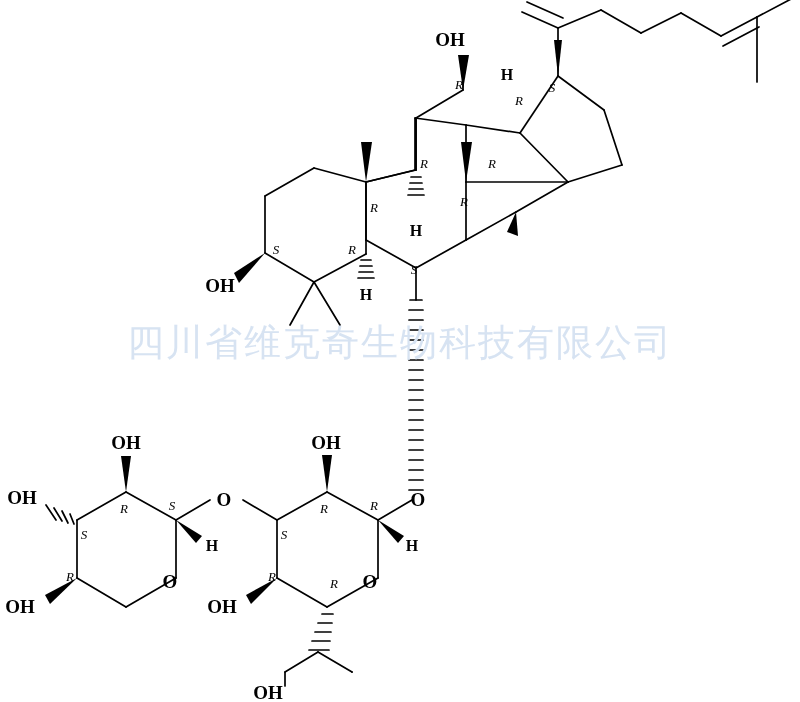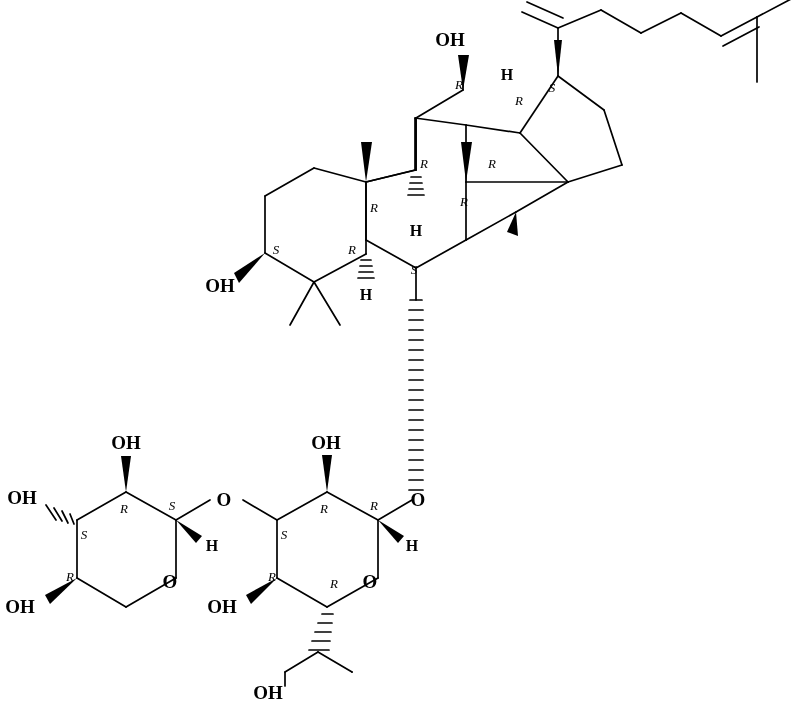--- a/index.html
+++ b/index.html
@@ -251,13 +251,14 @@
 
       <text class="stereo" x="374" y="510" text-anchor="middle">R</text>
       <text class="stereo" x="324" y="513" text-anchor="middle">R</text>
       <text class="stereo" x="284" y="539" text-anchor="middle">S</text>
       <text class="stereo" x="272" y="581" text-anchor="middle">R</text>
       <text class="stereo" x="334" y="588" text-anchor="middle">R</text>
     </g>
 
   </svg>
 
+  <div class="watermark">四川省维克奇生物科技有限公司</div>
 </div>
 
 </body></html>

